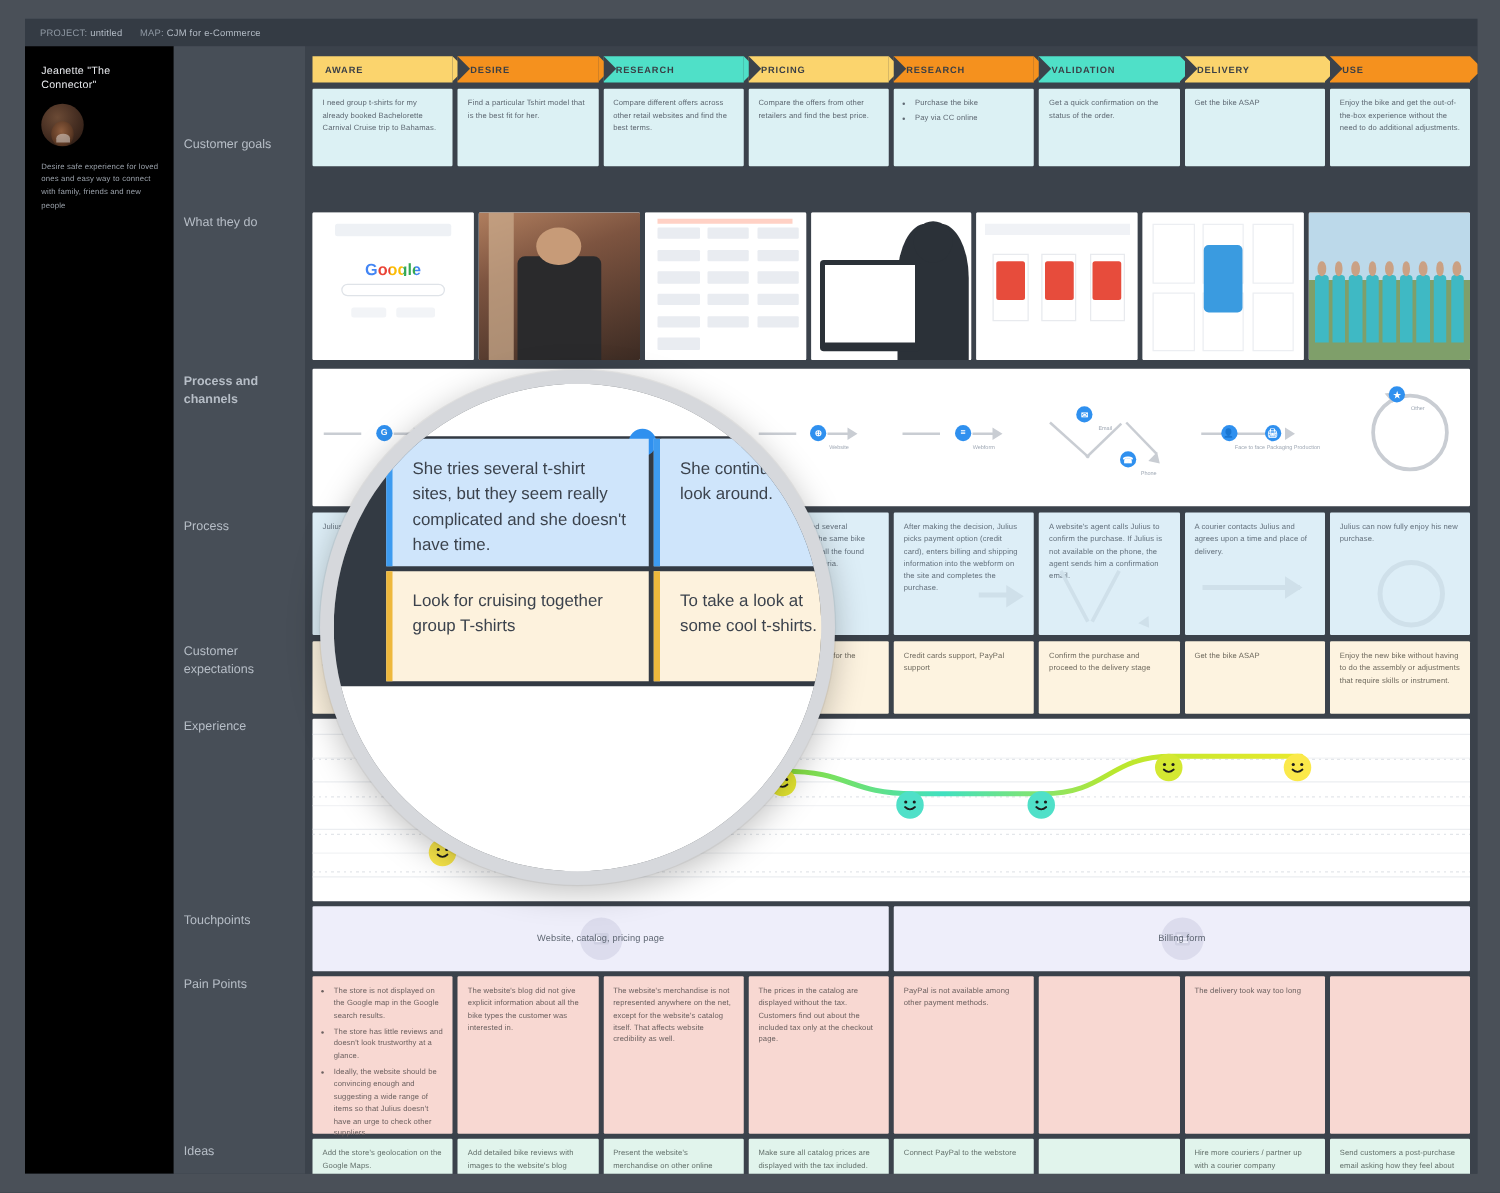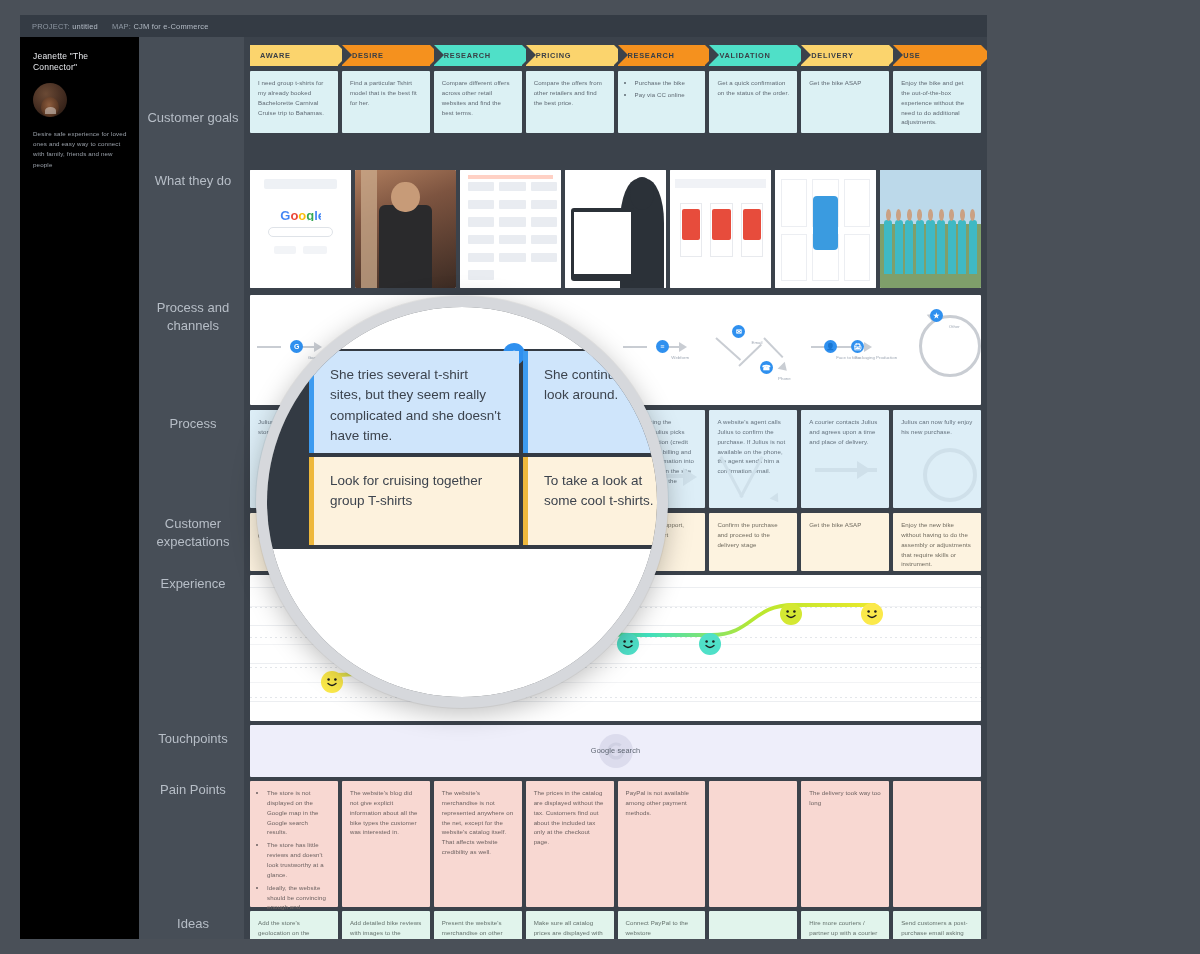--- a/index.html
+++ b/index.html
@@ -3,21 +3,21 @@
 <meta charset="utf-8">
 <style>
   * { box-sizing: border-box; margin: 0; padding: 0; }
   body {
     width: 1200px; height: 954px;
     background: #4a5058;
     font-family: "Liberation Sans", sans-serif;
     overflow: hidden;
     position: relative;
   }
-  .app { position: absolute; left: 20px; top: 15px; width: 967px; height: 924px; background: #3b424b; overflow: hidden; }
+  .app { position: absolute; left: 20px; top: 15px; width: 1162px; height: 924px; background: #3b424b; overflow: hidden; }
 
   
   .topbar { height: 22px; background: #343b44; display: flex; align-items: center; padding-left: 12px; gap: 14px; }
   .topbar span { font-size: 7.5px; color: #b4bcc6; letter-spacing: .2px; }
   .topbar .lbl { color: #8f98a3; }
 
   
   .body { display: flex; height: 902px; }
 
   
@@ -29,21 +29,21 @@
     position: relative; overflow: hidden; margin-bottom: 12px;
   }
   .persona-photo::before{ content:""; position:absolute; left:8px; top:14px; width:18px; height:20px;
     background: radial-gradient(ellipse at 45% 40%, #8d5c3d 0%, #5d3a25 60%, #2a1810 100%); border-radius:50% 50% 45% 45%; }
   .persona-photo::after{ content:""; position:absolute; left:12px; top:24px; width:11px; height:7px;
     background:#d8d2cc; border-radius:50% 50% 0 0; opacity:.55;}
   .persona-desc { font-size: 6.2px; color: #9ba2ab; line-height: 1.65; letter-spacing: .15px; }
 
   
   .rail { width: 105px; flex: 0 0 105px; background: #474e57; position: relative; }
-  .rail .rlabel { position: absolute; left: 8px; font-size: 13px; color: #b7bec7; line-height: 1.35; width: 92px; text-align: center; }
+  .rail .rlabel { position: absolute; left: 8px; font-size: 10px; color: #b7bec7; line-height: 1.35; width: 92px; }
 
   
   .grid { flex: 1; position: relative; background: #3b424b; }
   .rowband { position: absolute; left: 0; right: 0; display: flex; gap: 4px; padding: 0 6px; }
 
   
   .stages { top: 8px; height: 21px; }
   .stage { flex: 1; height: 21px; display: flex; align-items: center; padding-left: 10px;
            font-size: 7.4px; font-weight: bold; letter-spacing: .7px; color: #3a3f46; position: relative; }
   .stage::after { content: ""; position: absolute; right: -10px; top: 0; width: 0; height: 0;
@@ -127,21 +127,21 @@
 
     <div class="persona">
       <div class="persona-name">Jeanette "The Connector"</div>
       <div class="persona-photo"></div>
       <div class="persona-desc">Desire safe experience for loved ones and easy way to connect with family, friends and new people</div>
     </div>
 
     <div class="rail" id="rail">
         <div class="rlabel" style="top: 72px;">Customer goals</div>
         <div class="rlabel" style="top: 135px;">What they do</div>
-        <div class="rlabel" style="top: 262px;">Process and channels</div>
+        <div class="rlabel" style="top: 262px; font-weight: bold;">Process and channels</div>
         <div class="rlabel" style="top: 378px;">Process</div>
         <div class="rlabel" style="top: 478px;">Customer expectations</div>
         <div class="rlabel" style="top: 538px;">Experience</div>
         <div class="rlabel" style="top: 693px;">Touchpoints</div>
         <div class="rlabel" style="top: 744px;">Pain Points</div>
         <div class="rlabel" style="top: 878px;">Ideas</div>
       </div>
 
     <div class="grid" id="grid">
 
@@ -487,25 +487,37 @@
                 <circle cx="11.4" cy="3.6" r="1.25" fill="#1c1c1c"></circle>
      <path d="M4 7.6 Q8 11.4 12 7.6" stroke="#1c1c1c" stroke-width="1.4" fill="none" stroke-linecap="round"></path>
               </svg>
             </div>
           </div>
         </div>
 
       <div class="rowband" style="top:688px;height:52px" id="touchrow">
           <div class="cell c-touch">
             <div class="tico" style="left:calc(50% - 17px);top:calc(50% - 17px);width:34px;height:34px">
-              <svg width="22" height="22" viewBox="0 0 24 24" fill="#cfd0e2">
-                <path d="M12 10.6v3.1h5.2c-.2 1.3-1.6 3.9-5.2 3.9-3.1 0-5.7-2.6-5.7-5.8S8.9 6 12 6c1.8 0 3 .8 3.7 1.4l2.5-2.4C16.6 3.5 14.5 2.6 12 2.6 6.8 2.6 2.6 6.8 2.6 12S6.8 21.4 12 21.4c5.4 0 9-3.8 9-9.1 0-.6-.1-1.1-.2-1.7H12z"></path>
-              </svg>
-            </div>
-            <div class="touch-label">Google search</div>
+              <svg width="16" height="16" viewBox="0 0 24 24" fill="#cfd0e2">
+                <rect x="3" y="5" width="18" height="14" rx="2"></rect>
+                <rect x="5" y="8" width="6" height="8" fill="#eeeefa"></rect>
+              </svg>
+            </div>
+            <div class="touch-label">Website, catalog, pricing page</div>
+          </div>
+          <div class="cell c-touch">
+            <div class="tico" style="left:calc(50% - 17px);top:calc(50% - 17px);width:34px;height:34px">
+              <svg width="16" height="16" viewBox="0 0 24 24" fill="#cfd0e2">
+                <rect x="3" y="4" width="18" height="16" rx="2"></rect>
+                <rect x="5.5" y="7" width="5" height="2" fill="#eeeefa"></rect>
+                <rect x="5.5" y="11" width="13" height="2" fill="#eeeefa"></rect>
+                <rect x="5.5" y="15" width="13" height="2" fill="#eeeefa"></rect>
+              </svg>
+            </div>
+            <div class="touch-label">Billing form</div>
           </div>
         </div>
 
       <div class="rowband" style="top:744px;height:126px" id="painrow">
           <div class="cell c-pain">
             <ul>
               <li>The store is not displayed on the Google map in the Google search results.</li>
               <li>The store has little reviews and doesn't look trustworthy at a glance.</li>
               <li>Ideally, the website should be convincing enough and suggesting a wide range of items so that Julius doesn't have an urge to check other suppliers</li>
             </ul>

